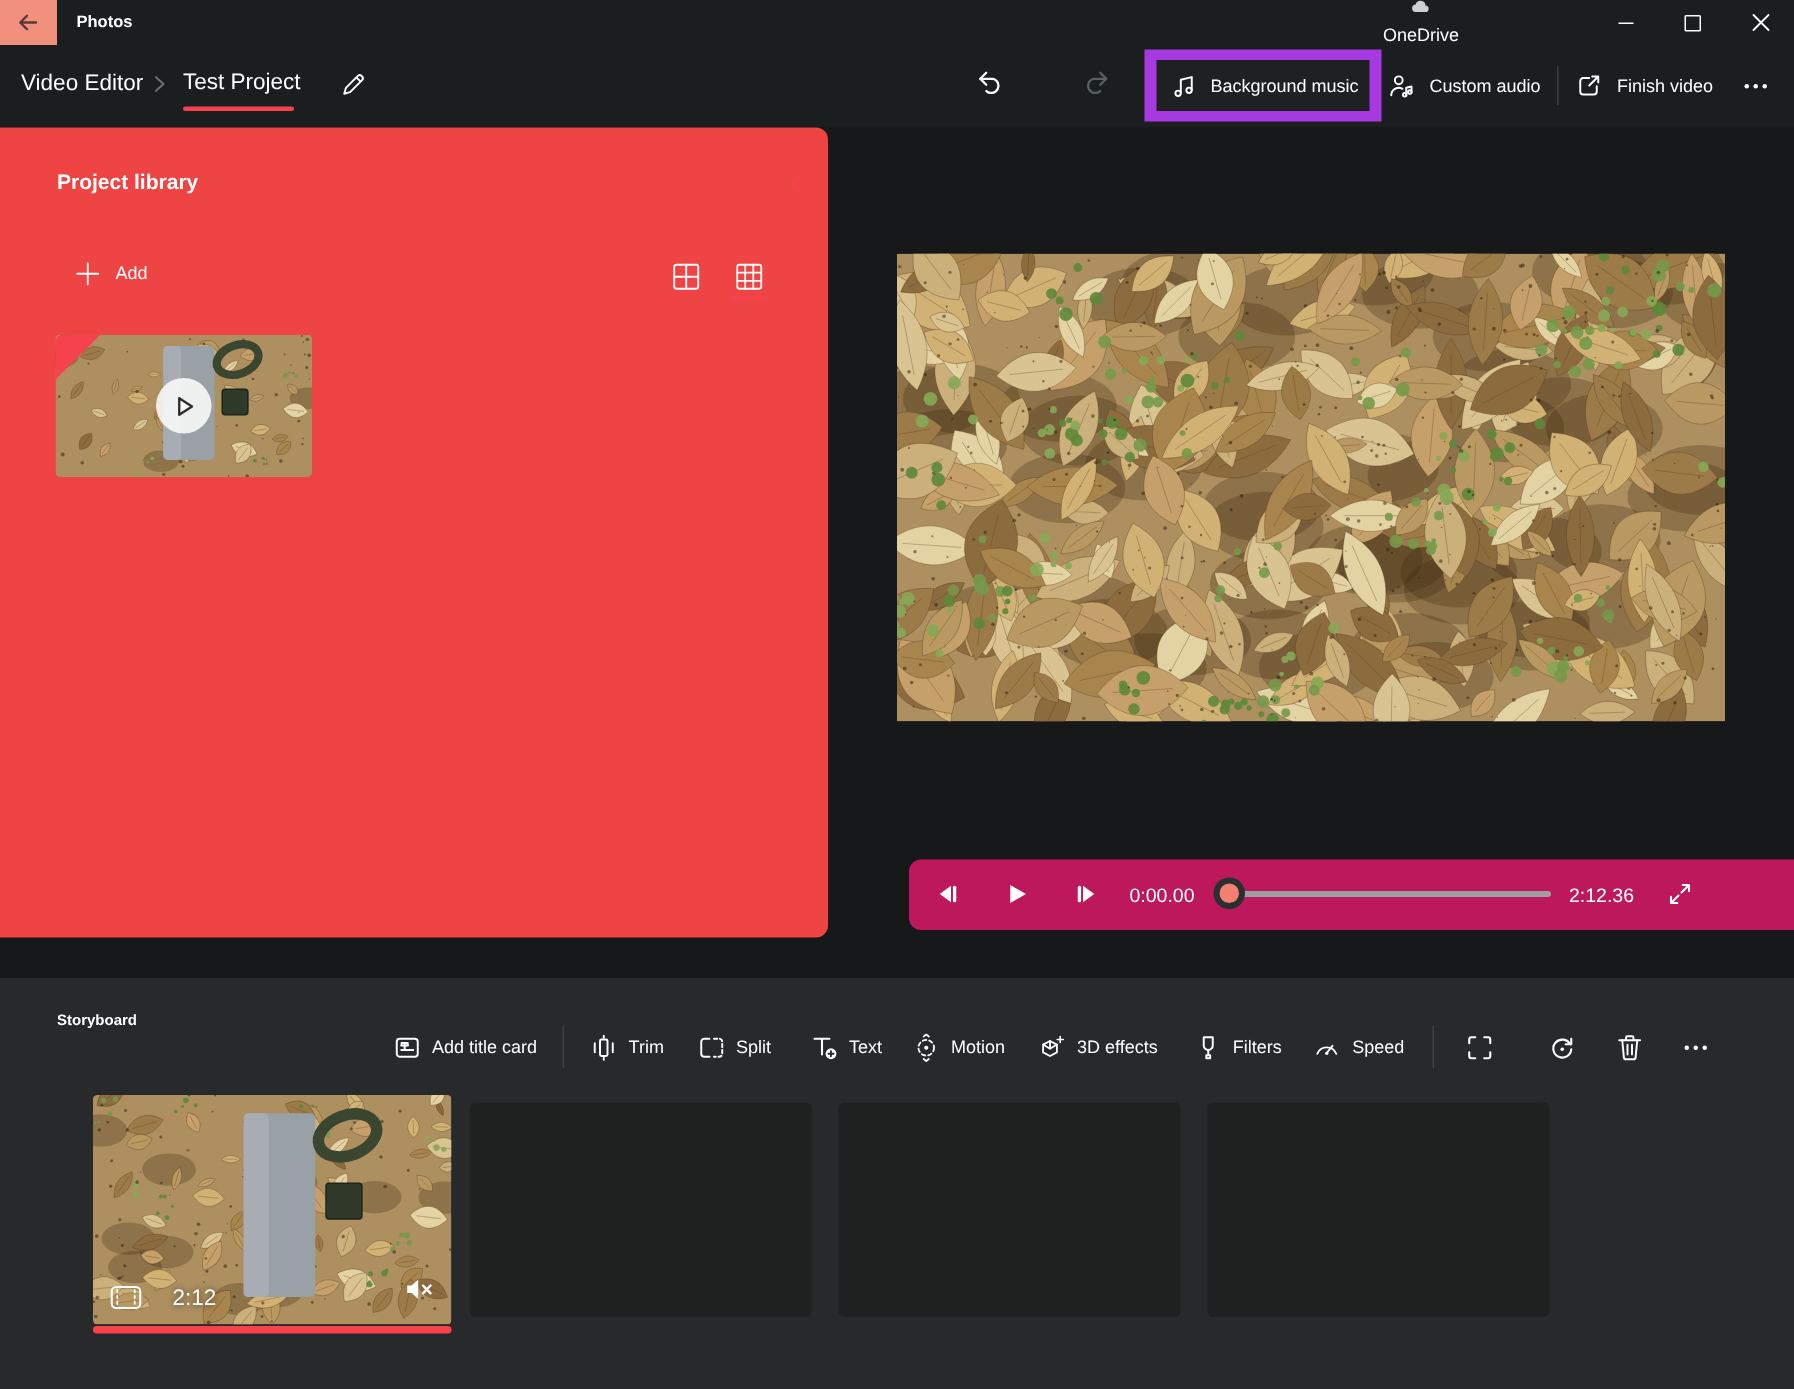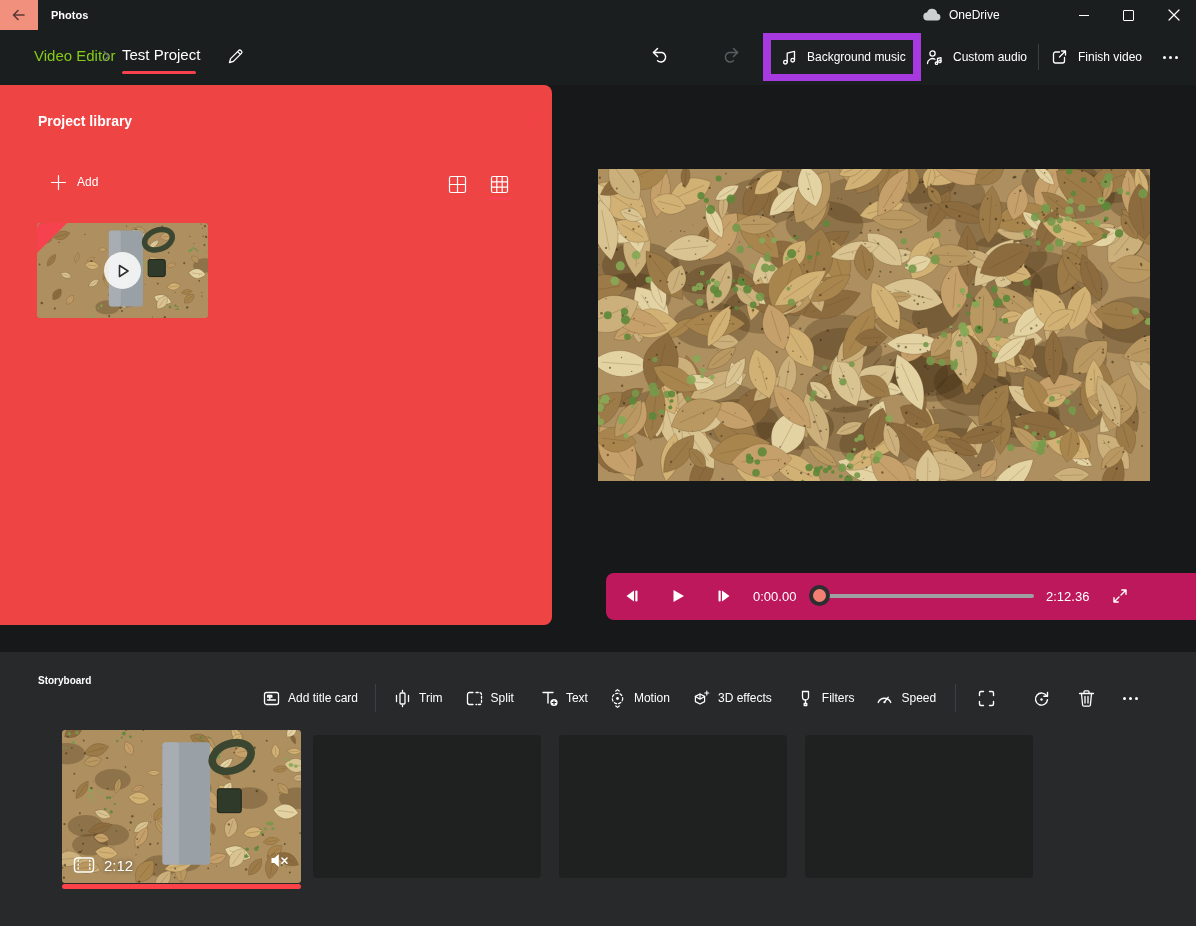--- a/index.html
+++ b/index.html
@@ -5,29 +5,29 @@
   html,body{margin:0;padding:0;background:#101213;}
   #app{position:relative;width:1196px;height:926px;background:#161819;overflow:hidden;
        font-family:"Liberation Sans",sans-serif;color:#fff;}
   svg.ic{stroke:#fff;fill:none;stroke-width:1.5;stroke-linecap:round;stroke-linejoin:round;display:block;}
 
   
   .titlebar{position:absolute;left:0;top:0;width:1196px;height:30px;background:#1b1e1f;}
   .back-btn{position:absolute;left:0;top:0;width:38px;height:30px;background:#f2907e;
             display:flex;align-items:center;justify-content:center;cursor:pointer;}
   .app-title{position:absolute;left:51px;top:0;height:30px;line-height:30px;font-size:11px;font-weight:700;}
-  .onedrive{position:absolute;left:922px;top:0;height:30px;display:flex;align-items:center;gap:7px;font-size:12px;cursor:pointer;}
+  .onedrive{position:absolute;left:922px;top:0;height:30px;display:flex;align-items:center;gap:7px;font-size:12px;cursor:pointer;flex-direction:column;}
   .winbtns{position:absolute;right:0;top:0;height:30px;display:flex;}
   .winbtn{width:45px;height:30px;display:flex;align-items:center;justify-content:center;cursor:pointer;}
   .min-glyph{width:10px;height:1px;background:#fff;}
   .max-glyph{width:9px;height:9px;border:1px solid #fff;border-radius:1px;}
 
   
   .toolbar{position:absolute;left:0;top:30px;width:1196px;height:55px;background:#1b1e1f;}
-  .crumb-root{position:absolute;left:14px;top:17px;font-size:15px;color:#84cc16;cursor:pointer;margin-left:20px;}
+  .crumb-root{position:absolute;left:14px;top:17px;font-size:15px;color:#ffffff;cursor:pointer;}
   .crumb-chev{position:absolute;left:101px;top:19px;}
   .crumb-current{position:absolute;left:122px;top:16px;font-size:15px;color:#fff;}
   .crumb-underline{position:absolute;left:122px;top:41px;width:74px;height:3px;background:#f5424e;border-radius:2px;}
   .edit-btn{position:absolute;left:219px;top:10px;width:32px;height:32px;display:flex;align-items:center;justify-content:center;cursor:pointer;}
   .undo-btn{position:absolute;left:646px;top:12px;width:28px;height:28px;display:flex;align-items:center;justify-content:center;cursor:pointer;}
   .redo-btn{position:absolute;left:717px;top:12px;width:28px;height:28px;display:flex;align-items:center;justify-content:center;cursor:pointer;}
   .redo-btn svg{stroke:#5a5f61;}
   .hl-purple{position:absolute;left:763px;top:3px;width:158px;height:48px;background:#a63ae0;
              display:flex;align-items:center;justify-content:center;}
   .bgmusic-btn{width:142px;height:34px;background:#1e2122;display:flex;align-items:center;gap:9px;
@@ -72,21 +72,21 @@
 
   
   .storyboard{position:absolute;left:0;top:652px;width:1196px;height:274px;background:#28292a;}
   .sb-title{position:absolute;left:38px;top:23px;font-size:10px;font-weight:700;text-align:center;}
   .sb-tools{position:absolute;left:262px;top:28px;height:36px;display:flex;align-items:center;}
   .sb-btn{display:flex;align-items:center;gap:7px;font-size:12px;cursor:pointer;white-space:nowrap;}
   .sb-ibtn{display:flex;align-items:center;justify-content:center;width:28px;height:28px;cursor:pointer;}
   .vdiv{width:1px;height:28px;background:#3c4042;}
   .sb-clip{position:absolute;left:62px;top:78px;width:239px;height:153px;border-radius:3px;overflow:hidden;cursor:pointer;}
   .sb-clip svg.leaves{position:absolute;inset:0;}
-  .clip-dur{position:absolute;left:11px;bottom:9px;display:flex;align-items:center;gap:9px;font-size:15px;
+  .clip-dur{position:absolute;left:11px;bottom:9px;display:flex;align-items:center;gap:20px;font-size:15px;
             text-shadow:0 0 4px rgba(0,0,0,.6);}
   .clip-mute{position:absolute;right:11px;bottom:10px;}
   .clip-selbar{position:absolute;left:62px;top:232px;width:239px;height:5px;background:#fb4249;border-radius:3px;}
   .sb-slot{position:absolute;top:83px;width:228px;height:143px;background:#1f2121;border-radius:4px;}
   .slot-1{left:313px;}.slot-2{left:559px;}.slot-3{left:805px;}
 </style>
 </head>
 <body>
 
 <div id="app">

